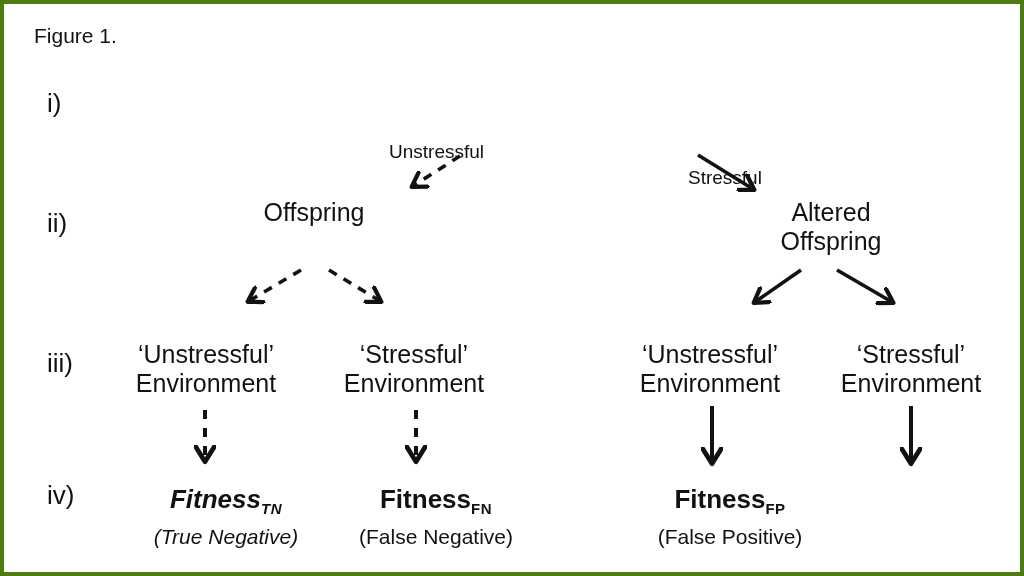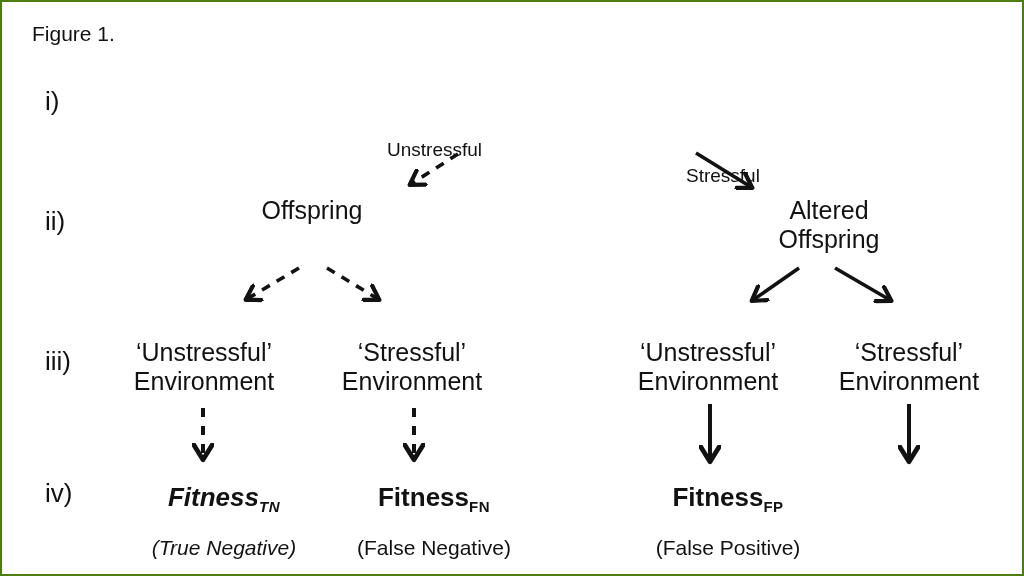--- a/index.html
+++ b/index.html
@@ -1,20 +1,20 @@
 <!DOCTYPE html>
 <html><head>
 <meta charset="utf-8">
 <style>
   html,body{margin:0;padding:0;background:#e8e8e8;}
   #canvas{
     position:relative;
     width:1024px;height:576px;
     background:#ffffff;
-    border:2px solid #4d7c0f;
+    border:4px solid #4d7c0f;
     box-sizing:border-box;
     overflow:hidden;
     font-family:"Liberation Sans","DejaVu Sans",sans-serif;
     color:#121212;
   }
   .fig-label{
     position:absolute;left:30px;top:20px;
     font-size:21px;
   }
   .numeral{
@@ -60,21 +60,21 @@
   }
   .fitness .fit-sub{
     font-weight:bold;
     font-size:15px;
     vertical-align:-6px;
     letter-spacing:0.5px;
   }
   .fitness .fit-paren{
     font-size:21px;
     line-height:25px;
-    margin-top:13px;
+    margin-top:0;
   }
   svg.arrows{position:absolute;left:0;top:0;pointer-events:none;}
 </style>
 </head>
 <body>
 
 <div id="canvas">
 
   <svg class="arrows" width="1024" height="576" viewBox="0 0 1024 576">
     <defs>

